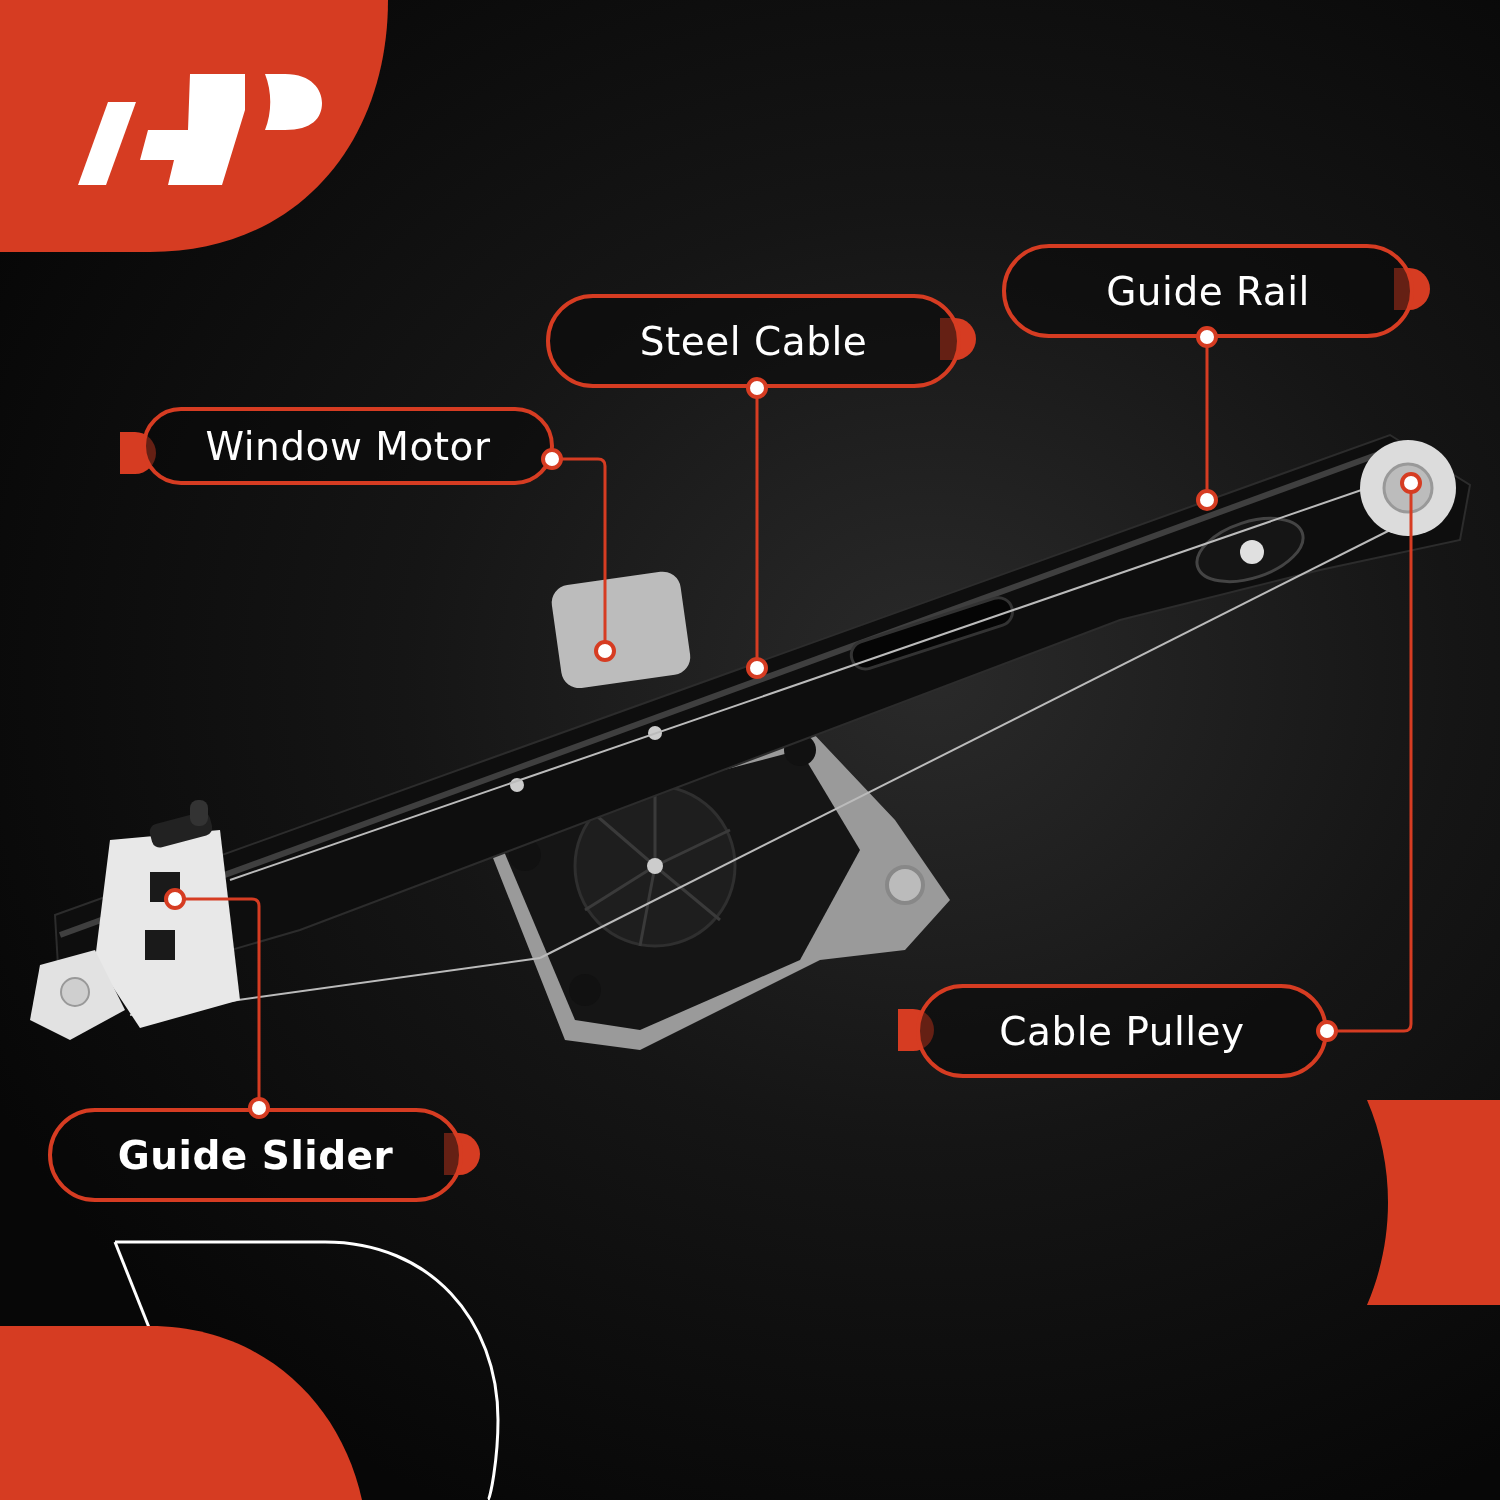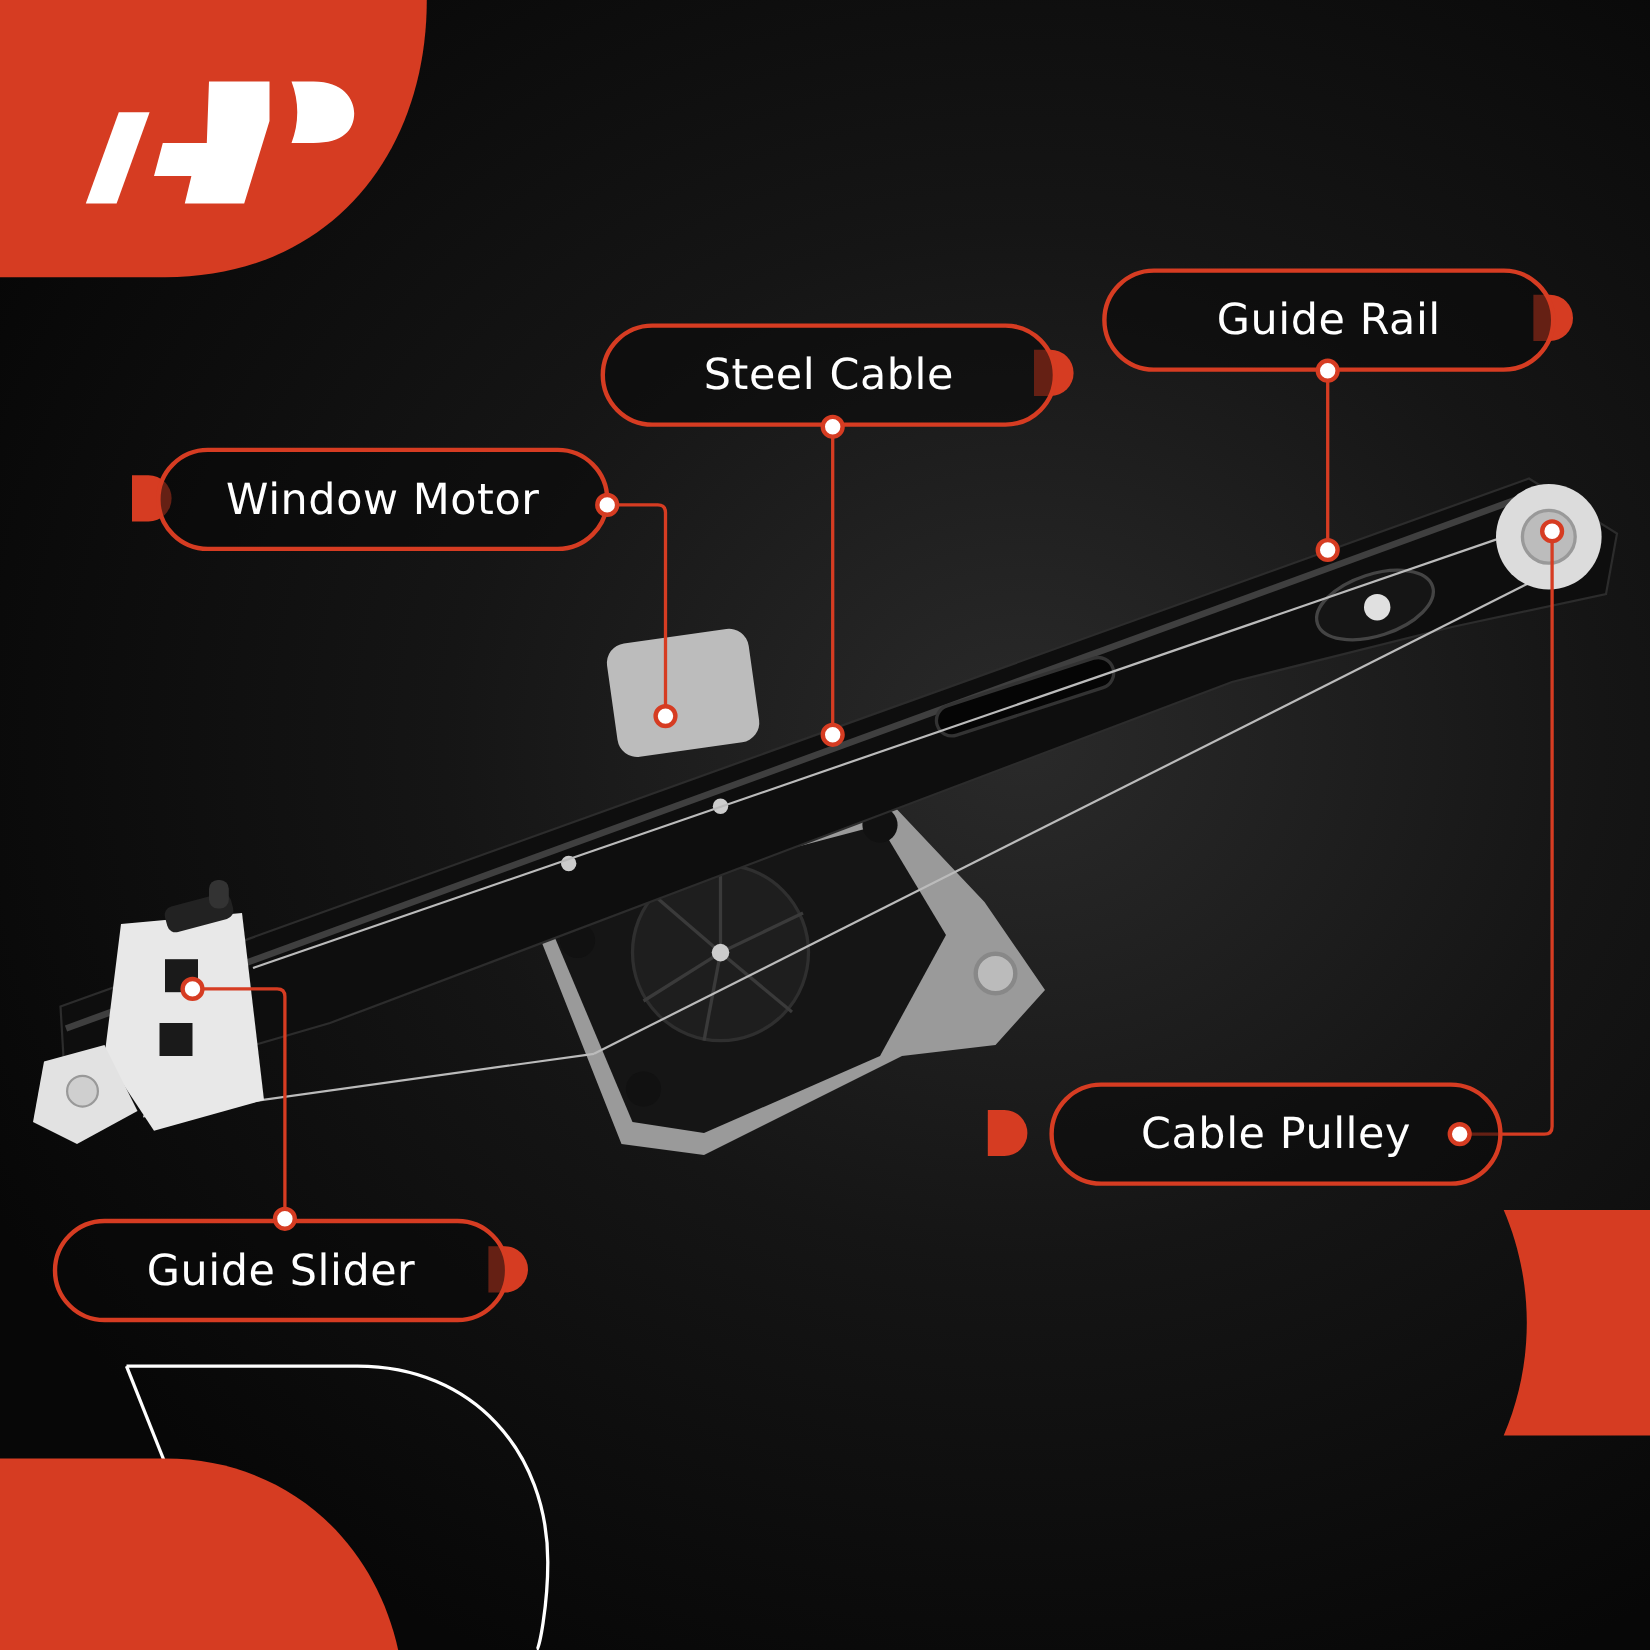--- a/index.html
+++ b/index.html
@@ -105,31 +105,31 @@
   <div class="callout" style="left:546px; top:294px; width:415px; height:94px;">
     <span class="label">Steel Cable</span>
   </div>
 
   <div class="tab right" style="left:1394px; top:268px;"></div>
   <div class="callout" style="left:1002px; top:244px; width:412px; height:94px;align-items:center;">
     <span class="label">Guide Rail</span>
   </div>
 
   <div class="tab left" style="left:120px; top:432px;"></div>
-  <div class="callout" style="left:142px; top:407px; width:412px; height:94px;">
+  <div class="callout" style="left:142px; top:407px; width:412px; height:78px;">
     <span class="label">Window Motor</span>
   </div>
 
   <div class="tab left" style="left:898px; top:1009px;"></div>
-  <div class="callout" style="left:954px; top:984px; width:412px; height:94px;">
+  <div class="callout" style="left:916px; top:984px; width:412px; height:94px;">
     <span class="label">Cable Pulley</span>
   </div>
 
   <div class="tab right" style="left:444px; top:1133px;"></div>
-  <div class="callout" style="left:48px; top:1108px; width:415px; height:94px;">
+  <div class="callout" style="left:48px; top:1108px; width:415px; height:94px;font-weight:bold;">
     <span class="label">Guide Slider</span>
   </div>
 
   <div class="dot" style="left:757px; top:388px;"></div>
   <div class="dot" style="left:757px; top:668px;"></div>
   <div class="dot" style="left:1207px; top:337px;"></div>
   <div class="dot" style="left:1207px; top:500px;"></div>
   <div class="dot" style="left:552px; top:459px;"></div>
   <div class="dot" style="left:605px; top:651px;"></div>
   <div class="dot" style="left:1327px; top:1031px;"></div>

